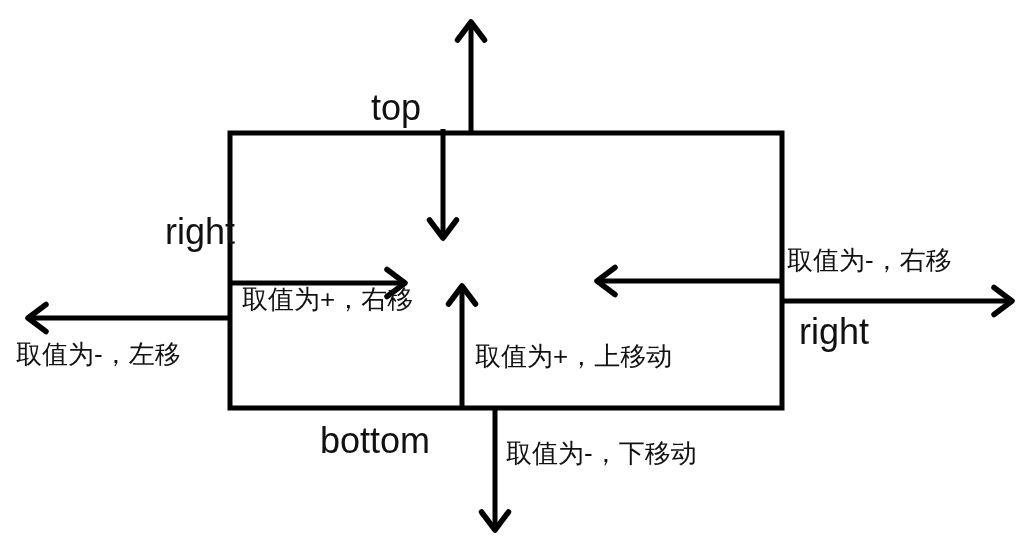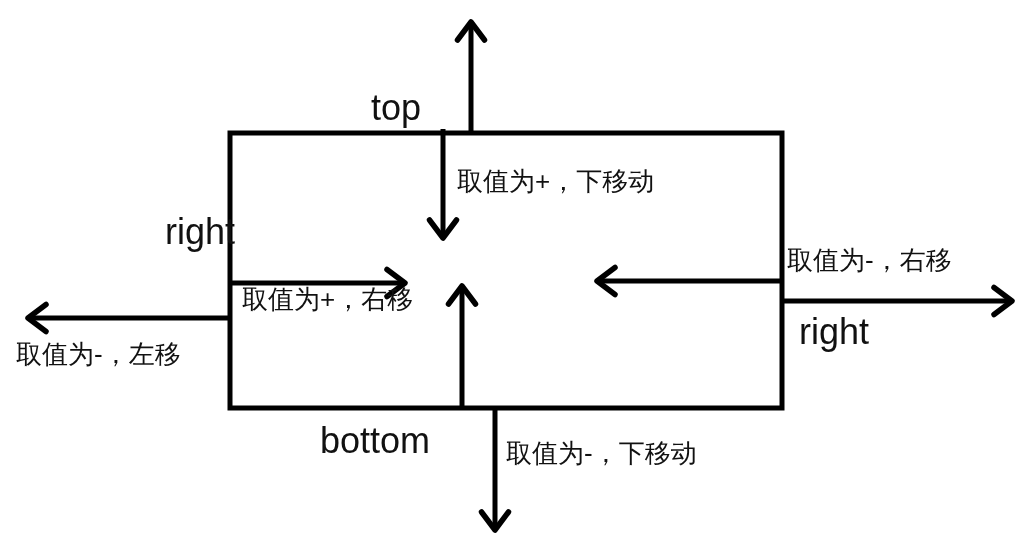--- a/index.html
+++ b/index.html
@@ -48,19 +48,19 @@
     <line x1="782" y1="301" x2="1012" y2="301" stroke="#000000" stroke-width="5" marker-end="url(#ah)"></line>
     <line x1="462" y1="407" x2="462" y2="286" stroke="#000000" stroke-width="5" marker-end="url(#ah)"></line>
     <line x1="495" y1="407" x2="495" y2="530" stroke="#000000" stroke-width="5" marker-end="url(#ah)"></line>
   </svg>
 
   <div class="lbl en" style="left:371px; top:88px;">top</div>
   <div class="lbl en" style="left:165px; top:212px;">right</div>
   <div class="lbl en" style="left:799px; top:312px;">right</div>
   <div class="lbl en" style="left:320px; top:421px;">bottom</div>
 
-  <div class="lbl cjk" style="left:457px; top:167px;">取值为+，下移动</div>
   <div class="lbl cjk" style="left:242px; top:237px;margin-top:48px;">取值为+，右移</div>
   <div class="lbl cjk" style="left:16px; top:340px;">取值为-，左移</div>
   <div class="lbl cjk" style="left:787px; top:246px;">取值为-，右移</div>
+  <div class="lbl cjk" style="left:475px; top:342px;">取值为+，上移动</div>
   <div class="lbl cjk" style="left:506px; top:439px;">取值为-，下移动</div>
 
 </div>
 
 </body></html>

